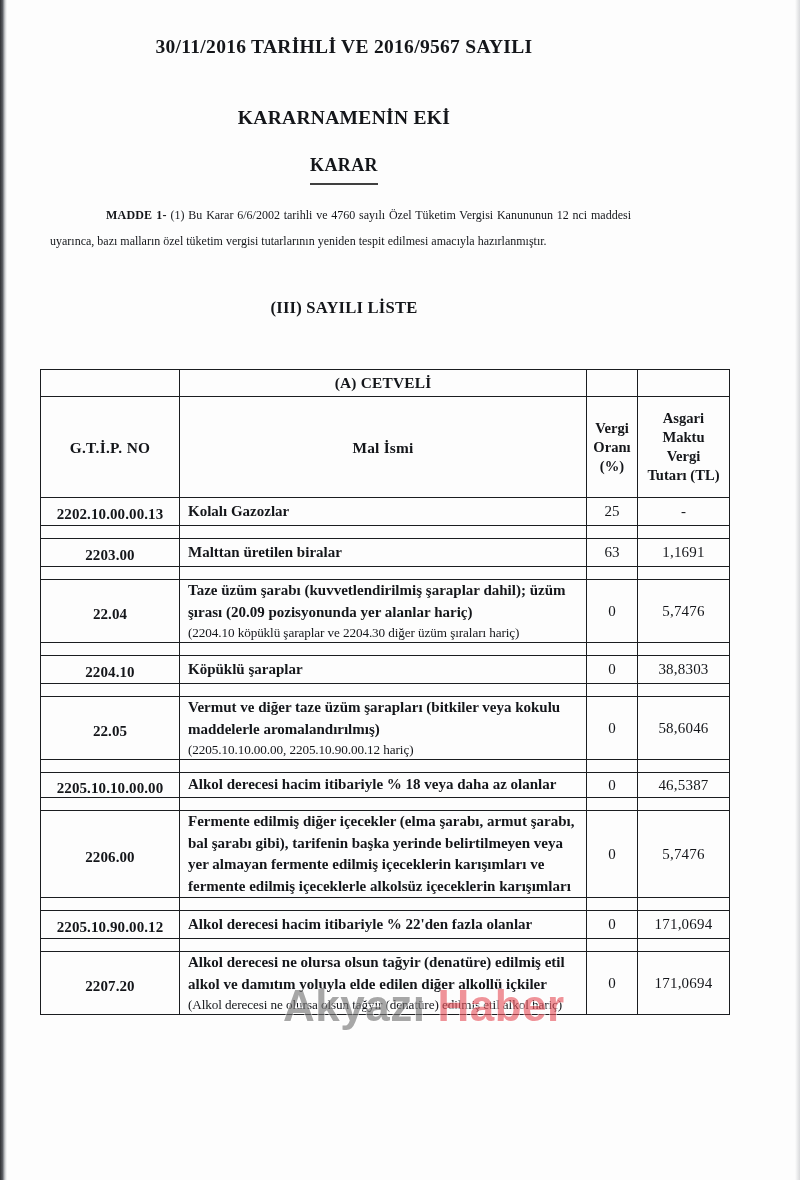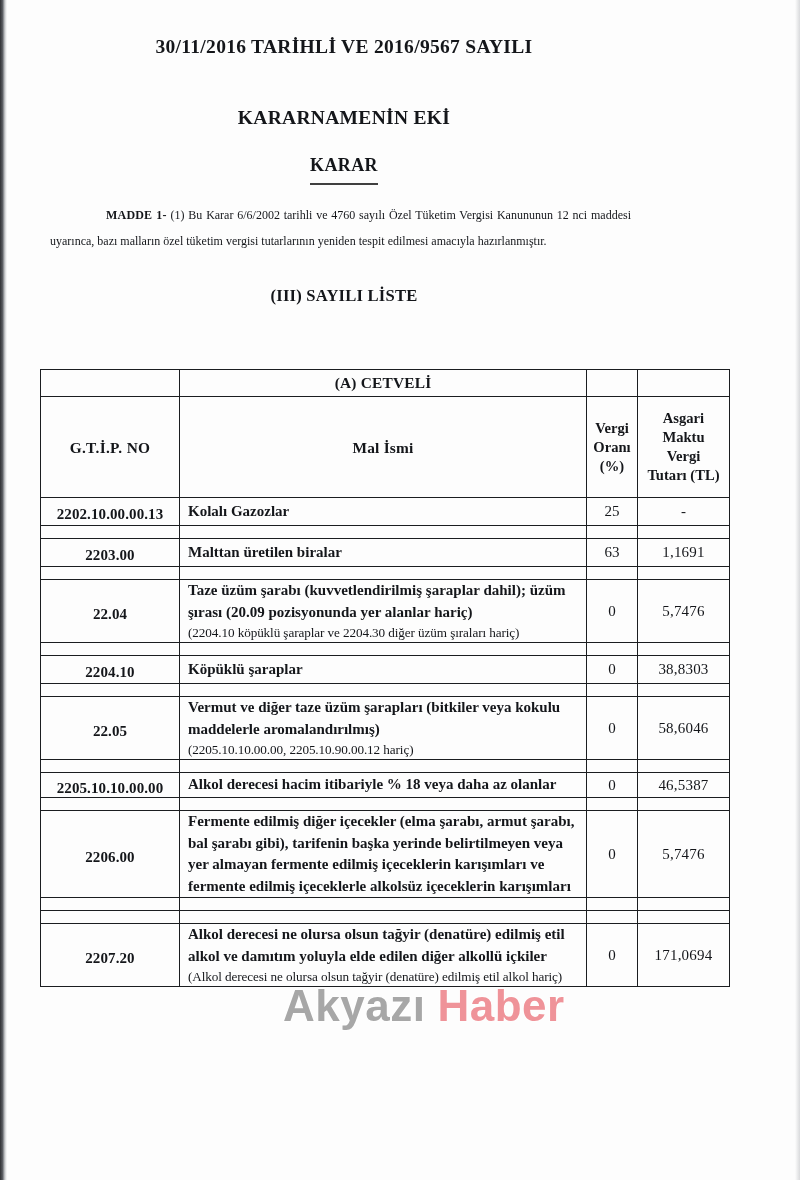--- a/index.html
+++ b/index.html
@@ -82,21 +82,21 @@
   .madde b {
     font-weight: bold;
     letter-spacing: .2px;
   }
 
   .liste-heading {
     text-align: center;
     font-weight: bold;
     font-size: 16.6px;
     letter-spacing: .2px;
-    margin: 4px;
+    margin: 16px;
     padding-top: 28px;
   }
 
   
   .table-wrap {
     position: absolute;
     left: 40px;
     top: 369px;
     width: 690px;
   }
@@ -353,20 +353,26 @@
           <td class="cell-oran">0</td>
           <td class="cell-tutar">5,7476</td>
         </tr>
         <tr class="spacer">
           <td class="side"></td>
             <td class="side"></td>
             <td class="side"></td>
             <td class="side"></td>
         </tr>
 
+        <tr class="data-row h-small">
+          <td class="cell-gtip mid">2205.10.90.00.12</td>
+          <td class="cell-mal mid">Alkol derecesi hacim itibariyle % 22'den fazla olanlar</td>
+          <td class="cell-oran">0</td>
+          <td class="cell-tutar">171,0694</td>
+        </tr>
         <tr class="spacer">
           <td class="side"></td>
             <td class="side"></td>
             <td class="side"></td>
             <td class="side"></td>
         </tr>
 
         <tr class="data-row">
           <td class="cell-gtip">2207.20</td>
           <td class="cell-mal"><span>Alkol derecesi ne olursa olsun tağyir (denatüre) edilmiş etil alkol ve damıtım yoluyla elde edilen diğer alkollü içkiler</span><span class="sub">(Alkol derecesi ne olursa olsun tağyir (denatüre) edilmiş etil alkol hariç)</span></td>

